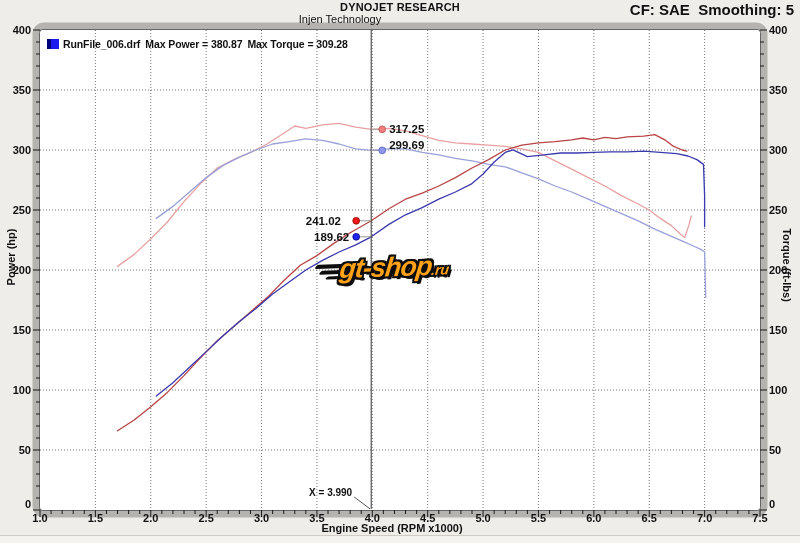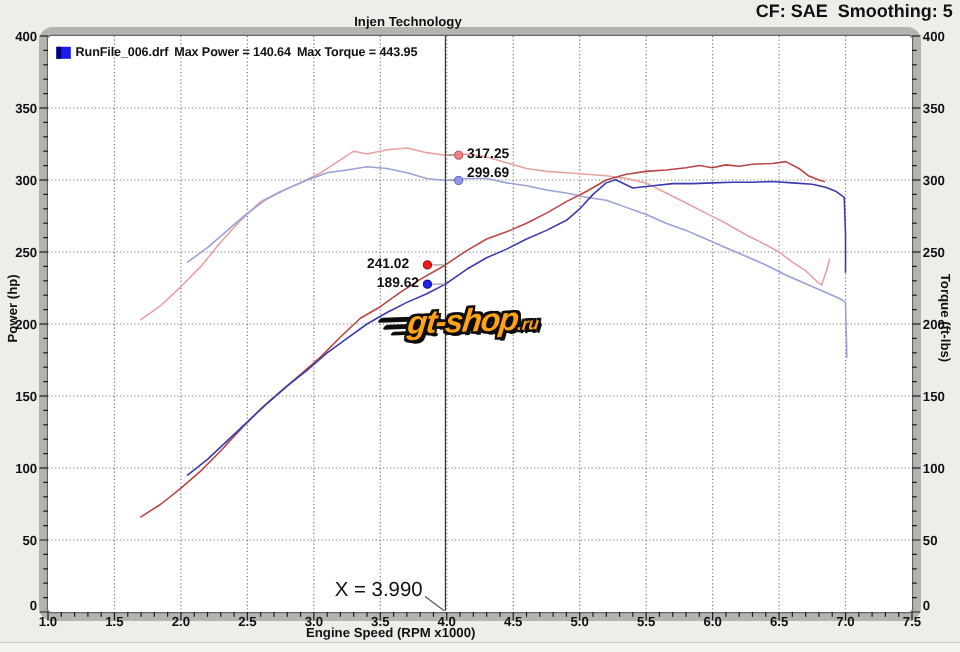--- a/index.html
+++ b/index.html
@@ -1,30 +1,30 @@
 <!DOCTYPE html>
 <html><head>
 <meta charset="utf-8">
 <style>
   html,body{margin:0;padding:0;}
   body{width:800px;height:543px;background:#efedea;font-family:"Liberation Sans","DejaVu Sans",sans-serif;overflow:hidden;position:relative;}
   .stage{position:absolute;left:0;top:0;width:800px;height:543px;}
   .hdr{position:absolute;left:0;top:1px;width:800px;text-align:center;font-size:11px;font-weight:bold;color:#111;letter-spacing:.2px;}
-  .hdr2{position:absolute;left:0;top:13px;width:680px;text-align:center;font-size:11px;font-weight:bold;color:#111;}
+  .hdr2{position:absolute;left:0;top:13px;width:680px;text-align:center;font-size:11px;font-weight:normal;color:#111;}
   .hdr-corner{position:absolute;right:6px;top:1px;font-size:15px;font-weight:bold;color:#111;white-space:pre;}
   #chart-svg{position:absolute;left:0;top:0;}
   .legend{position:absolute;left:47px;top:38px;font-size:10.5px;font-weight:bold;color:#111;letter-spacing:-0.1px;}
   .legend-row{display:flex;align-items:center;height:12px;margin-bottom:1px;}
   .swatch{width:12px;height:10px;margin-right:4px;box-sizing:border-box;}
   .legend-row span{margin-right:5px;white-space:pre;}
   .axis-title-left{position:absolute;left:-39px;top:251px;width:100px;text-align:center;font-size:11px;font-weight:bold;color:#111;transform:rotate(-90deg);}
   .axis-title-right{position:absolute;left:727px;top:259px;width:120px;text-align:center;font-size:11px;font-weight:bold;color:#111;transform:rotate(90deg);}
-  .axis-title-bottom{position:absolute;left:255px;top:522px;width:300px;text-align:left;font-size:11px;font-weight:bold;color:#111;}
+  .axis-title-bottom{position:absolute;left:242px;top:522px;width:300px;text-align:center;font-size:11px;font-weight:bold;color:#111;}
   .readout{position:absolute;font-size:11.5px;font-weight:bold;color:#111;white-space:nowrap;}
-  .xcursor-label{position:absolute;font-size:17px;font-weight:normal;color:#111;white-space:nowrap;}
+  .xcursor-label{position:absolute;font-size:10px;font-weight:bold;color:#111;white-space:nowrap;}
   .bottom-strip{position:absolute;left:0;top:535px;width:800px;height:8px;background:#f4f2ef;border-top:1px solid #cfccc8;}
   .watermark{position:absolute;left:314px;top:250px;width:170px;height:52px;transform:rotate(-2deg);}
   .speedline{position:absolute;background:#0d0d0d;transform:skewX(-35deg);border-radius:2px;}
   .sl1{left:2px;top:12px;width:40px;height:4px;}
   .sl2{left:6px;top:18px;width:30px;height:4px;}
   .sl3{left:12px;top:24px;width:20px;height:3px;}
   .wm-text{position:absolute;left:26px;top:2px;font-style:italic;font-weight:900;font-size:27px;letter-spacing:-1px;color:#ffa216;transform:skewX(-8deg);
     text-shadow:-2px -2px 0 #0d0d0d,2px -2px 0 #0d0d0d,-2px 2px 0 #0d0d0d,2px 2px 0 #0d0d0d,0 -2px 0 #0d0d0d,0 2px 0 #0d0d0d,-2px 0 0 #0d0d0d,2px 0 0 #0d0d0d,3px 3px 0 #0d0d0d;}
   .wm-ru{font-size:14px;letter-spacing:0;}
 </style>
@@ -253,29 +253,30 @@
         <circle cx="382.20000000000005" cy="129.3" r="3.4" fill="#f28080" stroke="#b05050" stroke-width="0.8"></circle>
         <line x1="371.20000000000005" y1="150.37199999999996" x2="382.20000000000005" y2="150.37199999999996" stroke="#999" stroke-width="1"></line>
         <circle cx="382.20000000000005" cy="150.37199999999996" r="3.4" fill="#9098ee" stroke="#5060b8" stroke-width="0.8"></circle>
         <line x1="371.20000000000005" y1="220.776" x2="356.20000000000005" y2="220.776" stroke="#999" stroke-width="1"></line>
         <circle cx="356.20000000000005" cy="220.776" r="3.4" fill="#ee1a1a" stroke="#900000" stroke-width="0.8"></circle>
         <line x1="371.20000000000005" y1="236.79600000000005" x2="356.20000000000005" y2="236.79600000000005" stroke="#999" stroke-width="1"></line>
         <circle cx="356.20000000000005" cy="236.79600000000005" r="3.4" fill="#2024ee" stroke="#000080" stroke-width="0.8"></circle>
       </g>
     </svg>
 
+  <div class="hdr">DYNOJET RESEARCH</div>
   <div class="hdr2">Injen Technology</div>
   <div class="hdr-corner">CF: SAE  Smoothing: 5</div>
 
   <div class="legend">
     <div class="legend-row">
       <div class="swatch" id="sw0" style="background: rgb(26, 26, 238); border-left: 4px solid rgb(0, 0, 122);"></div>
       <span>RunFile_006.drf</span>
-      <span>Max Power = 140.64</span>
-      <span>Max Torque = 443.95</span>
+      <span>Max Power = 380.87</span>
+      <span>Max Torque = 309.28</span>
     </div>
   </div>
 
   <div class="axis-title-left">Power (hp)</div>
   <div class="axis-title-right">Torque (ft-lbs)</div>
   <div class="axis-title-bottom">Engine Speed (RPM x1000)</div>
 
   <div class="xcursor-label" id="xcur" style="left: 352.2px; top: 492px; transform: translate(-100%, -50%);">X = 3.990</div>
 
   <div class="watermark">

